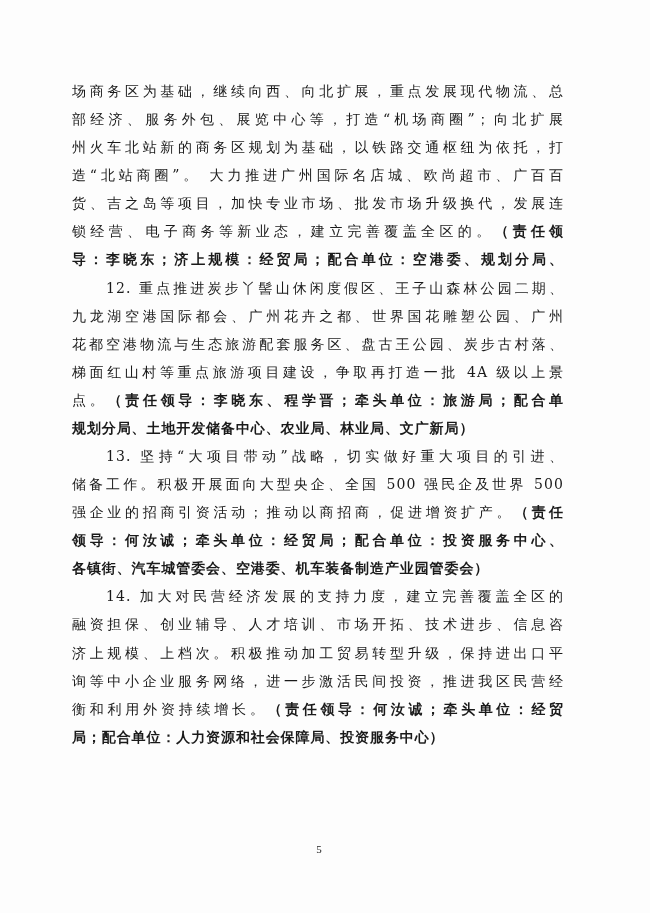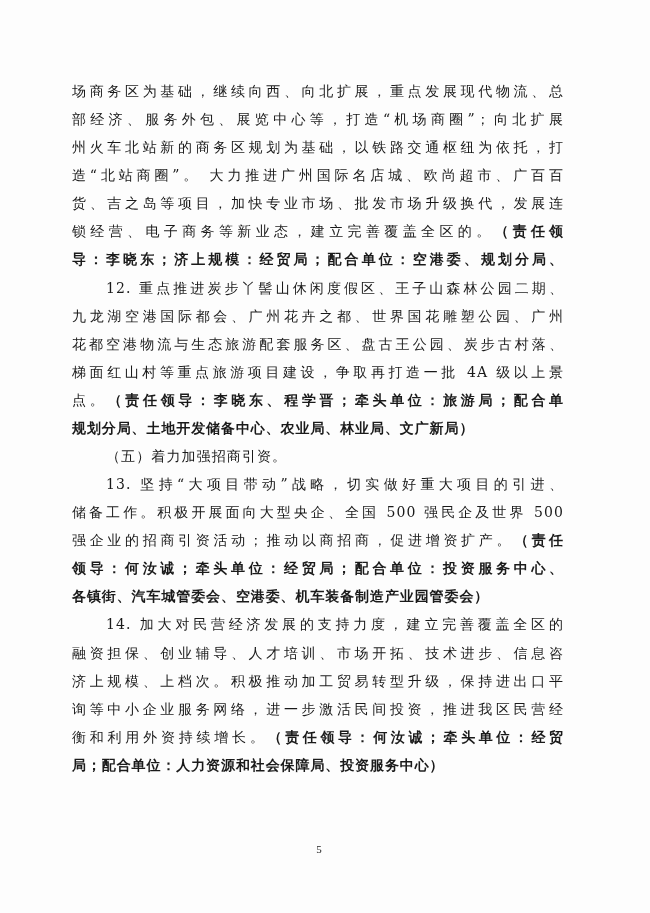--- a/index.html
+++ b/index.html
@@ -54,21 +54,20 @@
       <div class="line"><span>造“北站商圈”。 大力推进广州国际名店城、欧尚超市、广百百</span></div>
       <div class="line"><span>货、吉之岛等项目，加快专业市场、批发市场升级换代，发展连</span></div>
       <div class="line"><span>锁经营、电子商务等新业态，建立完善覆盖全区的。</span><span class="b">（责任领</span></div>
       <div class="line"><span class="b">导：李晓东；济上规模：经贸局；配合单位：空港委、规划分局、</span></div>
       <div class="line indent"><span>12. 重点推进炭步丫髻山休闲度假区、王子山森林公园二期、</span></div>
       <div class="line"><span>九龙湖空港国际都会、广州花卉之都、世界国花雕塑公园、广州</span></div>
       <div class="line"><span>花都空港物流与生态旅游配套服务区、盘古王公园、炭步古村落、</span></div>
       <div class="line"><span>梯面红山村等重点旅游项目建设，争取再打造一批 4A 级以上景</span></div>
       <div class="line"><span>点。</span><span class="b">（责任领导：李晓东、程学晋；牵头单位：旅游局；配合单</span></div>
       <div class="line last"><span class="b">规划分局、土地开发储备中心、农业局、林业局、文广新局）</span></div>
-      <div class="line indent last"><span>（五）着力加强招商引资。</span></div>
       <div class="line indent"><span>13. 坚持“大项目带动”战略，切实做好重大项目的引进、</span></div>
       <div class="line"><span>储备工作。积极开展面向大型央企、全国 500 强民企及世界 500</span></div>
       <div class="line"><span>强企业的招商引资活动；推动以商招商，促进增资扩产。</span><span class="b">（责任</span></div>
       <div class="line"><span class="b">领导：何汝诚；牵头单位：经贸局；配合单位：投资服务中心、</span></div>
       <div class="line last"><span class="b">各镇街、汽车城管委会、空港委、机车装备制造产业园管委会）</span></div>
       <div class="line indent"><span>14. 加大对民营经济发展的支持力度，建立完善覆盖全区的</span></div>
       <div class="line"><span>融资担保、创业辅导、人才培训、市场开拓、技术进步、信息咨</span></div>
       <div class="line"><span>济上规模、上档次。积极推动加工贸易转型升级，保持进出口平</span></div>
       <div class="line"><span>询等中小企业服务网络，进一步激活民间投资，推进我区民营经</span></div>
       <div class="line"><span>衡和利用外资持续增长。</span><span class="b">（责任领导：何汝诚；牵头单位：经贸</span></div>

